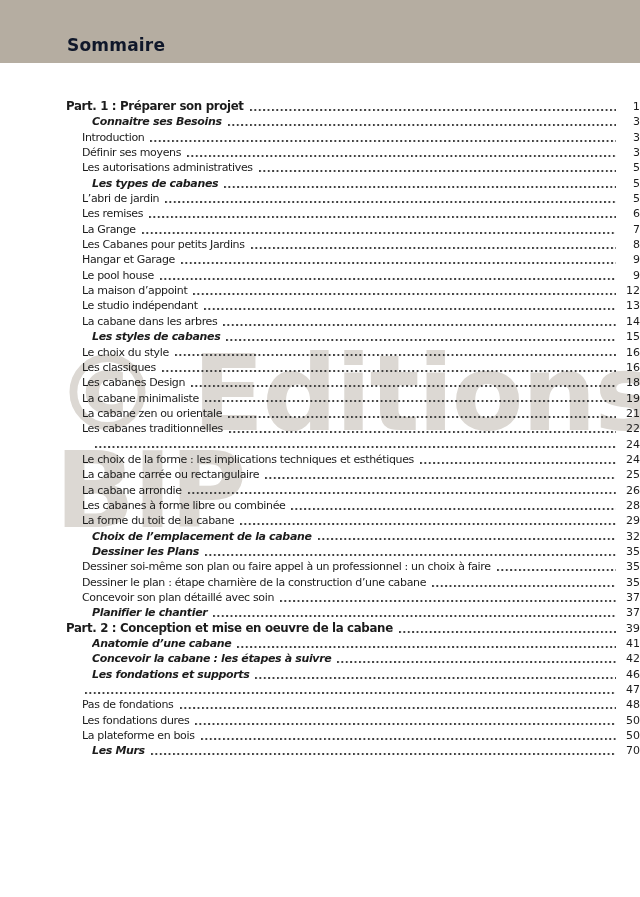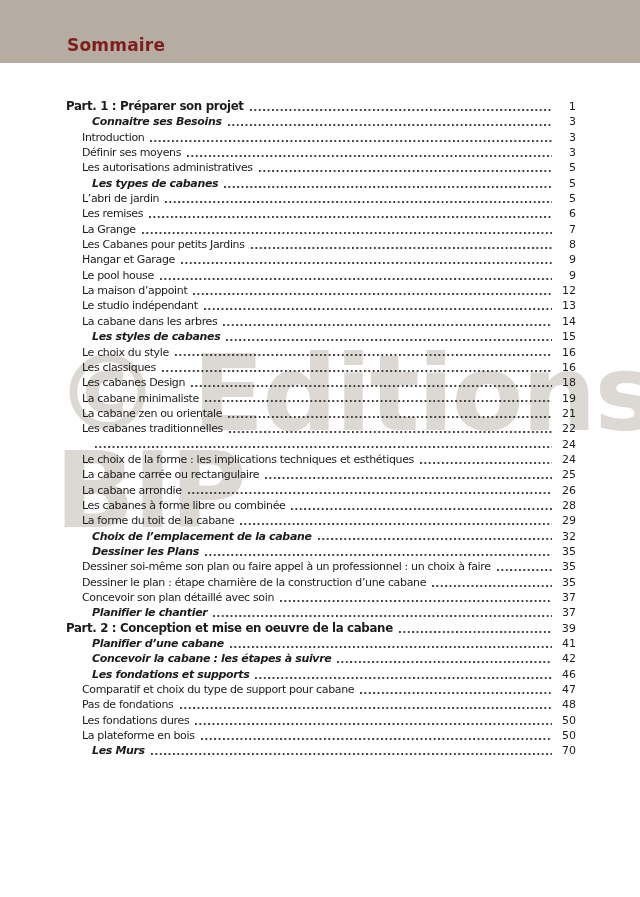--- a/index.html
+++ b/index.html
@@ -14,21 +14,21 @@
   
   .header{
     position:absolute;top:0;left:0;
     width:640px;height:63px;
     background:#b5ada1;
     display:flex;align-items:flex-end;
     box-sizing:border-box;
     padding:0 0 9px 67px;
   }
   .header .title{
-    color:#7f1d1d;
+    color:#0f172a;
     font-size:17px;
     font-weight:700;
     letter-spacing:.2px;
     line-height:1;
   }
   
   .watermark{
     position:absolute;
     left:55px;top:346px;
     z-index:0;
@@ -39,21 +39,20 @@
     color:#dcd8d3;
     white-space:nowrap;
     pointer-events:none;
   }
   
   .toc{
     position:absolute;
     top:99px;left:0;
     width:640px;
     box-sizing:border-box;
-    padding-right:64px;
     z-index:1;
   }
   .row{
     display:flex;
     align-items:baseline;
     height:15.35px;
     font-size:11px;
     letter-spacing:-0.35px;
     line-height:15.35px;
     white-space:nowrap;
@@ -270,36 +269,35 @@
         <span class="title">Planifier le chantier</span>
         <span class="leader"></span>
         <span class="pagenum">37</span>
       </div>
       <div class="row l0 gap">
         <span class="title">Part. 2 : Conception et mise en oeuvre de la cabane</span>
         <span class="leader"></span>
         <span class="pagenum">39</span>
       </div>
       <div class="row l1">
-        <span class="title">Planifier d’une cabane</span>
+        <span class="title">Anatomie d’une cabane</span>
         <span class="leader"></span>
         <span class="pagenum">41</span>
       </div>
       <div class="row l1">
         <span class="title">Concevoir la cabane : les étapes à suivre</span>
         <span class="leader"></span>
         <span class="pagenum">42</span>
       </div>
       <div class="row l1">
         <span class="title">Les fondations et supports</span>
         <span class="leader"></span>
         <span class="pagenum">46</span>
       </div>
       <div class="row l2">
-        <span class="title">Comparatif et choix du type de support pour cabane</span>
         <span class="leader"></span>
         <span class="pagenum">47</span>
       </div>
       <div class="row l2">
         <span class="title">Pas de fondations</span>
         <span class="leader"></span>
         <span class="pagenum">48</span>
       </div>
       <div class="row l2">
         <span class="title">Les fondations dures</span>

